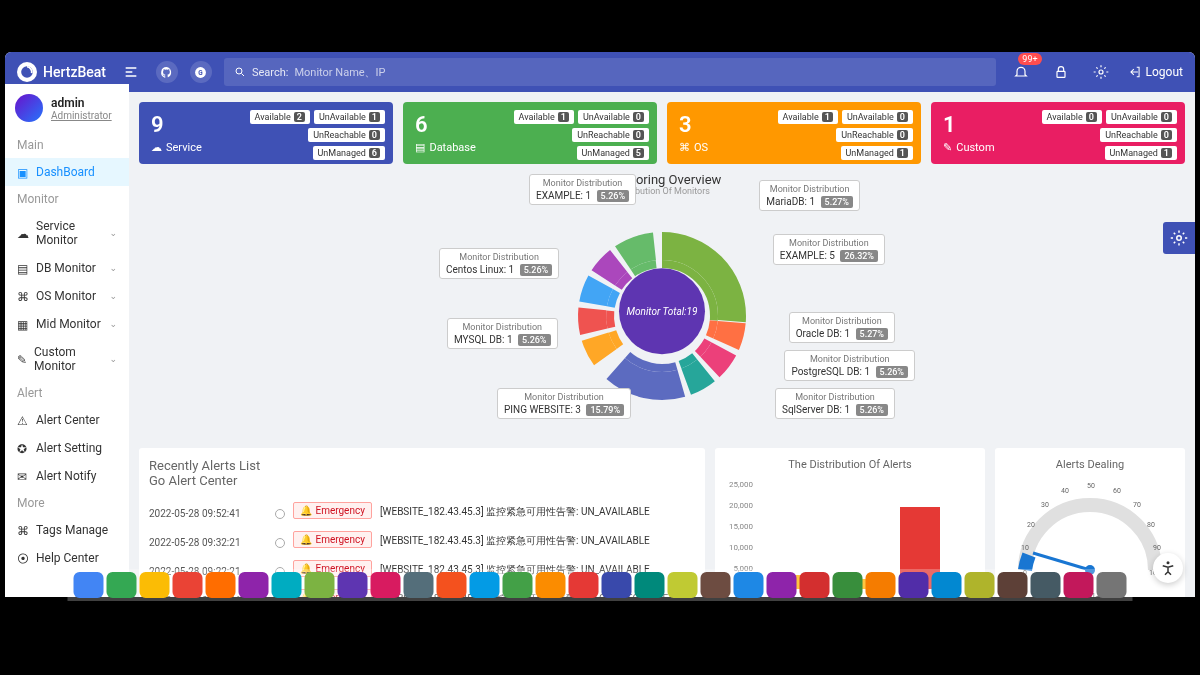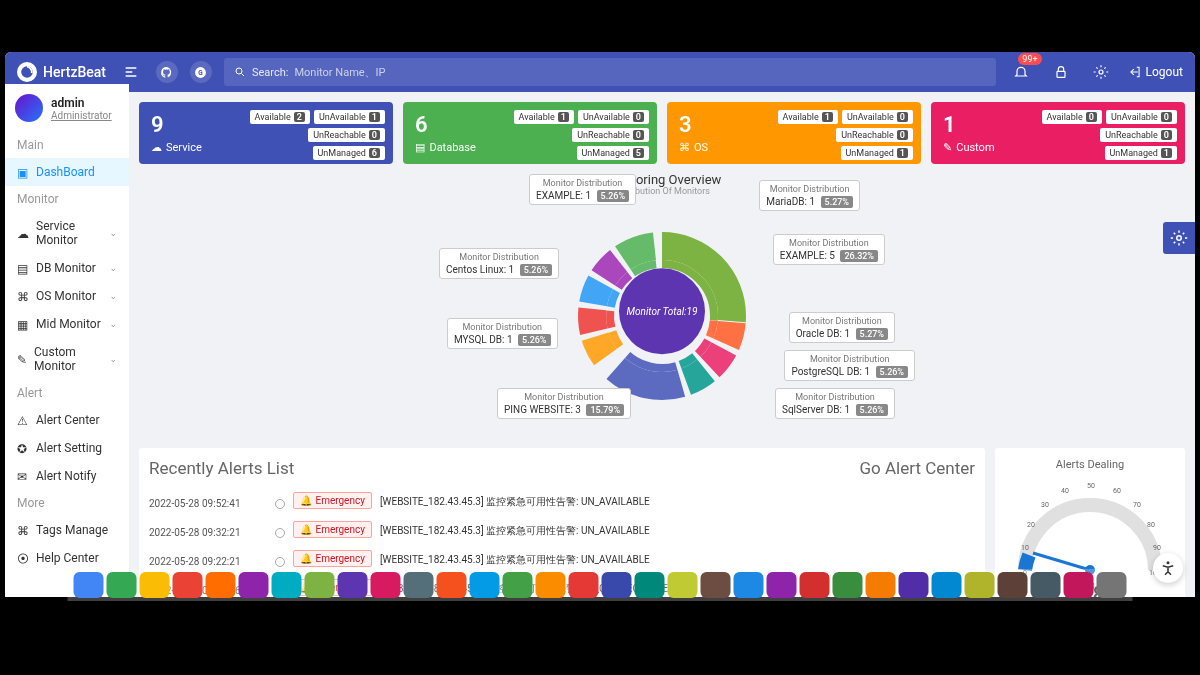--- a/index.html
+++ b/index.html
@@ -57,21 +57,21 @@
 .donut-svg { position: absolute; left: 50%; top: 50%; transform: translate(-50%, -45%); }
 .donut-center { position: absolute; left: 50%; top: 50%; transform: translate(-50%, -45%); width: 86px; height: 86px; border-radius: 50%; background: #5e35b1; color: #fff; display: flex; align-items: center; justify-content: center; font-size: 10px; font-style: italic; text-align: center; }
 .callout { position: absolute; background: #fff; border: 1px solid #ccc; border-radius: 3px; padding: 3px 6px; font-size: 10px; color: #333; }
 .callout .ct { font-size: 9px; color: #777; text-align: center; margin-bottom: 2px; }
 .callout .cv b { background: #888; color: #fff; padding: 1px 4px; border-radius: 2px; font-size: 9px; margin-left: 3px; font-weight: 500; }
 
 
 .bottom-row { display: flex; gap: 10px; margin-top: 6px; }
 .panel { background: #fff; border-radius: 3px; padding: 10px; font-size: 11px; }
 .alerts-panel { flex: 1; min-width: 0; }
-.alerts-hdr { display: flex; justify-content: space-between; color: #666; font-size: 17px; margin-bottom: 8px; }
+.alerts-hdr { display: flex; justify-content: space-between; color: #666; font-size: 13px; margin-bottom: 8px; flex-direction: column; }
 .alert-row { display: flex; align-items: flex-end; gap: 8px; padding: 6px 0; font-size: 10px; color: #333; }
 .alert-time { color: #555; width: 118px; }
 .alert-ring { width: 10px; height: 10px; border: 1px solid #aaa; border-radius: 50%; }
 .alert-tag { border: 1px solid #ffa39e; background: #fff1f0; color: #cf1322; padding: 2px 6px; border-radius: 2px; display: inline-flex; align-items: center; gap: 3px; }
 .alert-msg { color: #333; flex: 1; white-space: nowrap; overflow: hidden; text-overflow: ellipsis; }
 .dist-panel { width: 270px; position: relative; }
 .dist-title { text-align: center; font-size: 11px; color: #666; margin-bottom: 4px; }
 .gauge-panel { width: 190px; text-align: center; position: relative; }
 
 
@@ -384,20 +384,36 @@
           <span class="alert-time">2022-05-28 09:14:26</span>
             <span class="alert-ring"></span>
           <span class="alert-tag">
               <span>🔔</span>
               <span>Emergency</span>
             </span>
           <span class="alert-msg">[WEBSITE_182.43.45.3] 监控紧急可用性告警: UN_CONNECTABLE</span>
         </div>
       </div>
 
+      <div class="panel dist-panel">
+        <div class="dist-title">The Distribution Of Alerts</div>
+        <svg width="250" height="120" viewBox="0 0 250 120">
+          <g font-size="8" fill="#888">
+            <text x="28" y="12" text-anchor="end">25,000</text>
+            <text x="28" y="33" text-anchor="end">20,000</text>
+            <text x="28" y="54" text-anchor="end">15,000</text>
+            <text x="28" y="75" text-anchor="end">10,000</text>
+            <text x="28" y="96" text-anchor="end">5,000</text>
+            <text x="28" y="117" text-anchor="end">0</text>
+          </g>
+          <rect x="55" y="100" width="40" height="14" fill="#ffb300"></rect>
+          <rect x="115" y="104" width="40" height="10" fill="#ffb300"></rect>
+          <rect x="175" y="32" width="40" height="82" fill="#e53935"></rect>
+        </svg>
+      </div>
 
       <div class="panel gauge-panel">
         <div class="dist-title">Alerts Dealing</div>
         <svg width="170" height="110" viewBox="0 0 170 110">
           <path d="M20 95 A65 65 0 0 1 150 95" fill="none" stroke="#e0e0e0" stroke-width="14"></path>
           <path d="M20 95 A65 65 0 0 1 24 80" fill="none" stroke="#1976d2" stroke-width="14"></path>
           <g font-size="7" fill="#666">
             <text x="18" y="100">0</text>
               <text x="16" y="75">10</text>
               <text x="22" y="52">20</text>

